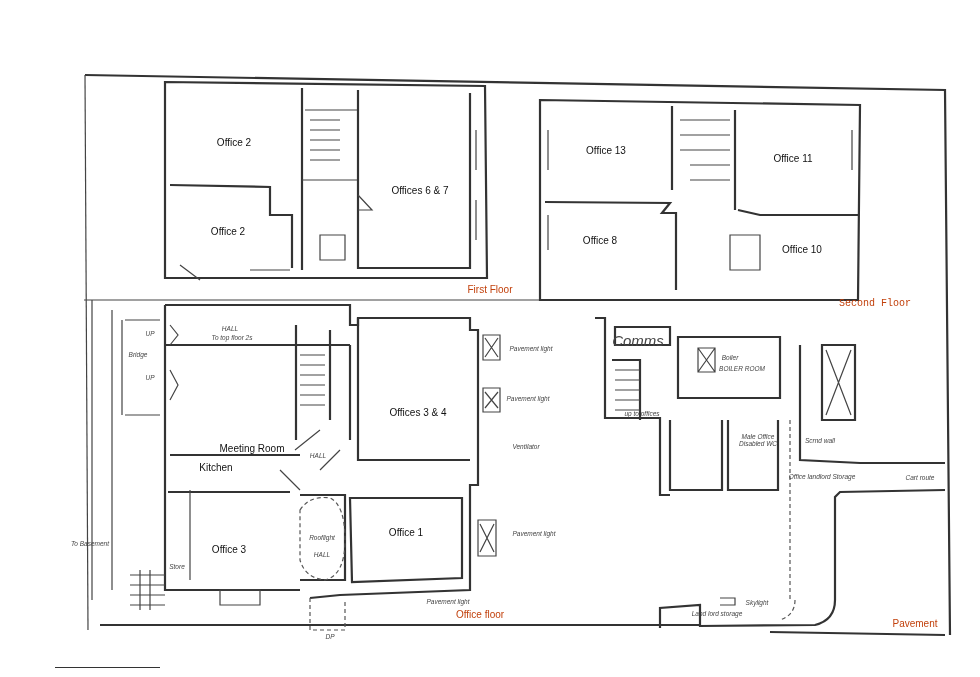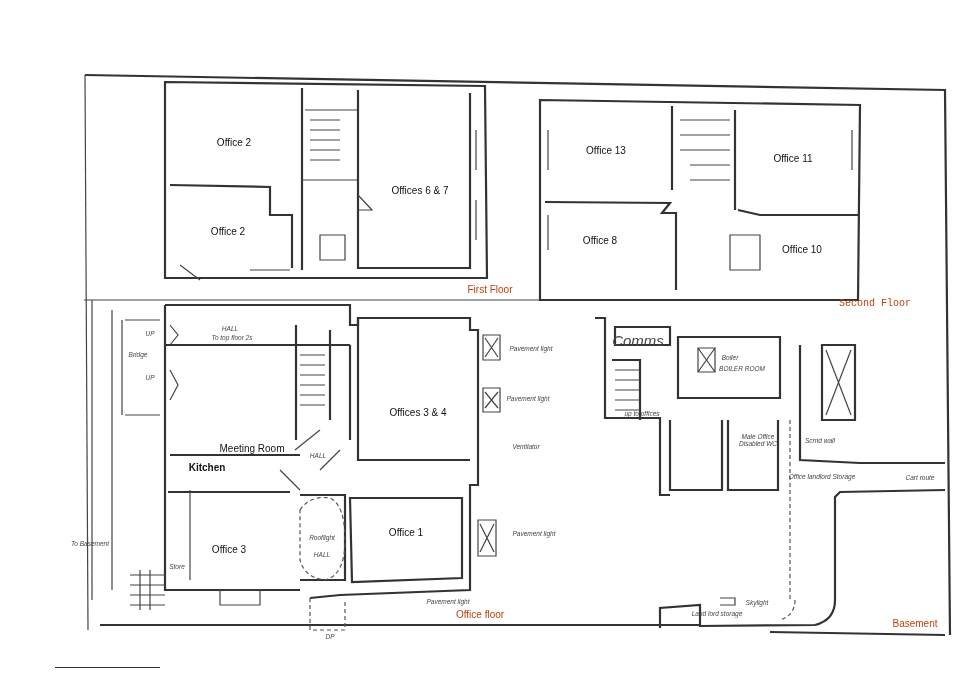--- a/index.html
+++ b/index.html
@@ -85,21 +85,21 @@
 <div class="lbl" style="left:420px;top:190px;">Offices 6 &amp; 7</div>
 <div class="floor" style="left:442px;top:289px;">First Floor</div>
 
 <div class="lbl" style="left:606px;top:150px;">Office 13</div>
 <div class="lbl" style="left:600px;top:240px;">Office 8</div>
 <div class="lbl" style="left:793px;top:158px;">Office 11</div>
 <div class="lbl" style="left:802px;top:249px;text-align:center;">Office 10</div>
 <div class="floor" style="left:827px;top:303px;font-family:Liberation Mono, monospace;">Second Floor</div>
 
 <div class="lbl" style="left:252px;top:404px;margin-top:44px;">Meeting Room</div>
-<div class="lbl" style="left:207px;top:467px;font-weight:bold;">Kitchen</div>
+<div class="lbl" style="left:216px;top:467px;">Kitchen</div>
 <div class="lbl" style="left:418px;top:412px;">Offices 3 &amp; 4</div>
 <div class="lbl" style="left:229px;top:549px;">Office 3</div>
 <div class="lbl" style="left:406px;top:532px;">Office 1</div>
 <div class="floor" style="left:432px;top:614px;">Office floor</div>
 
 <div class="hand" style="left:230px;top:328px;">HALL</div>
 <div class="hand" style="left:232px;top:337px;">To top floor 2s</div>
 <div class="hand" style="left:318px;top:455px;">HALL</div>
 <div class="hand" style="left:322px;top:537px;">Rooflight</div>
 <div class="hand" style="left:322px;top:554px;">HALL</div>
@@ -118,15 +118,15 @@
 <div class="hand" style="left:638px;top:340px;font-size:15px;">Comms</div>
 <div class="hand" style="left:730px;top:357px;">Boiler</div>
 <div class="hand" style="left:742px;top:368px;">BOILER ROOM</div>
 <div class="hand" style="left:642px;top:413px;">up to offices</div>
 <div class="hand" style="left:758px;top:440px;white-space:normal;width:40px;text-align:center;">Male Office Disabled WC</div>
 <div class="hand" style="left:822px;top:476px;">Office landlord Storage</div>
 <div class="hand" style="left:820px;top:440px;">Scrnd wall</div>
 <div class="hand" style="left:920px;top:477px;">Cart route</div>
 <div class="hand" style="left:757px;top:602px;">Skylight</div>
 <div class="hand" style="left:717px;top:613px;">Land lord storage</div>
-<div class="floor" style="left:867px;top:623px;">Basement</div>
+<div class="floor" style="left:867px;top:623px;">Pavement</div>
 
 <div style="position:absolute;left:55px;top:667px;width:105px;height:1px;background:#333;"></div>
 
 </body></html>

